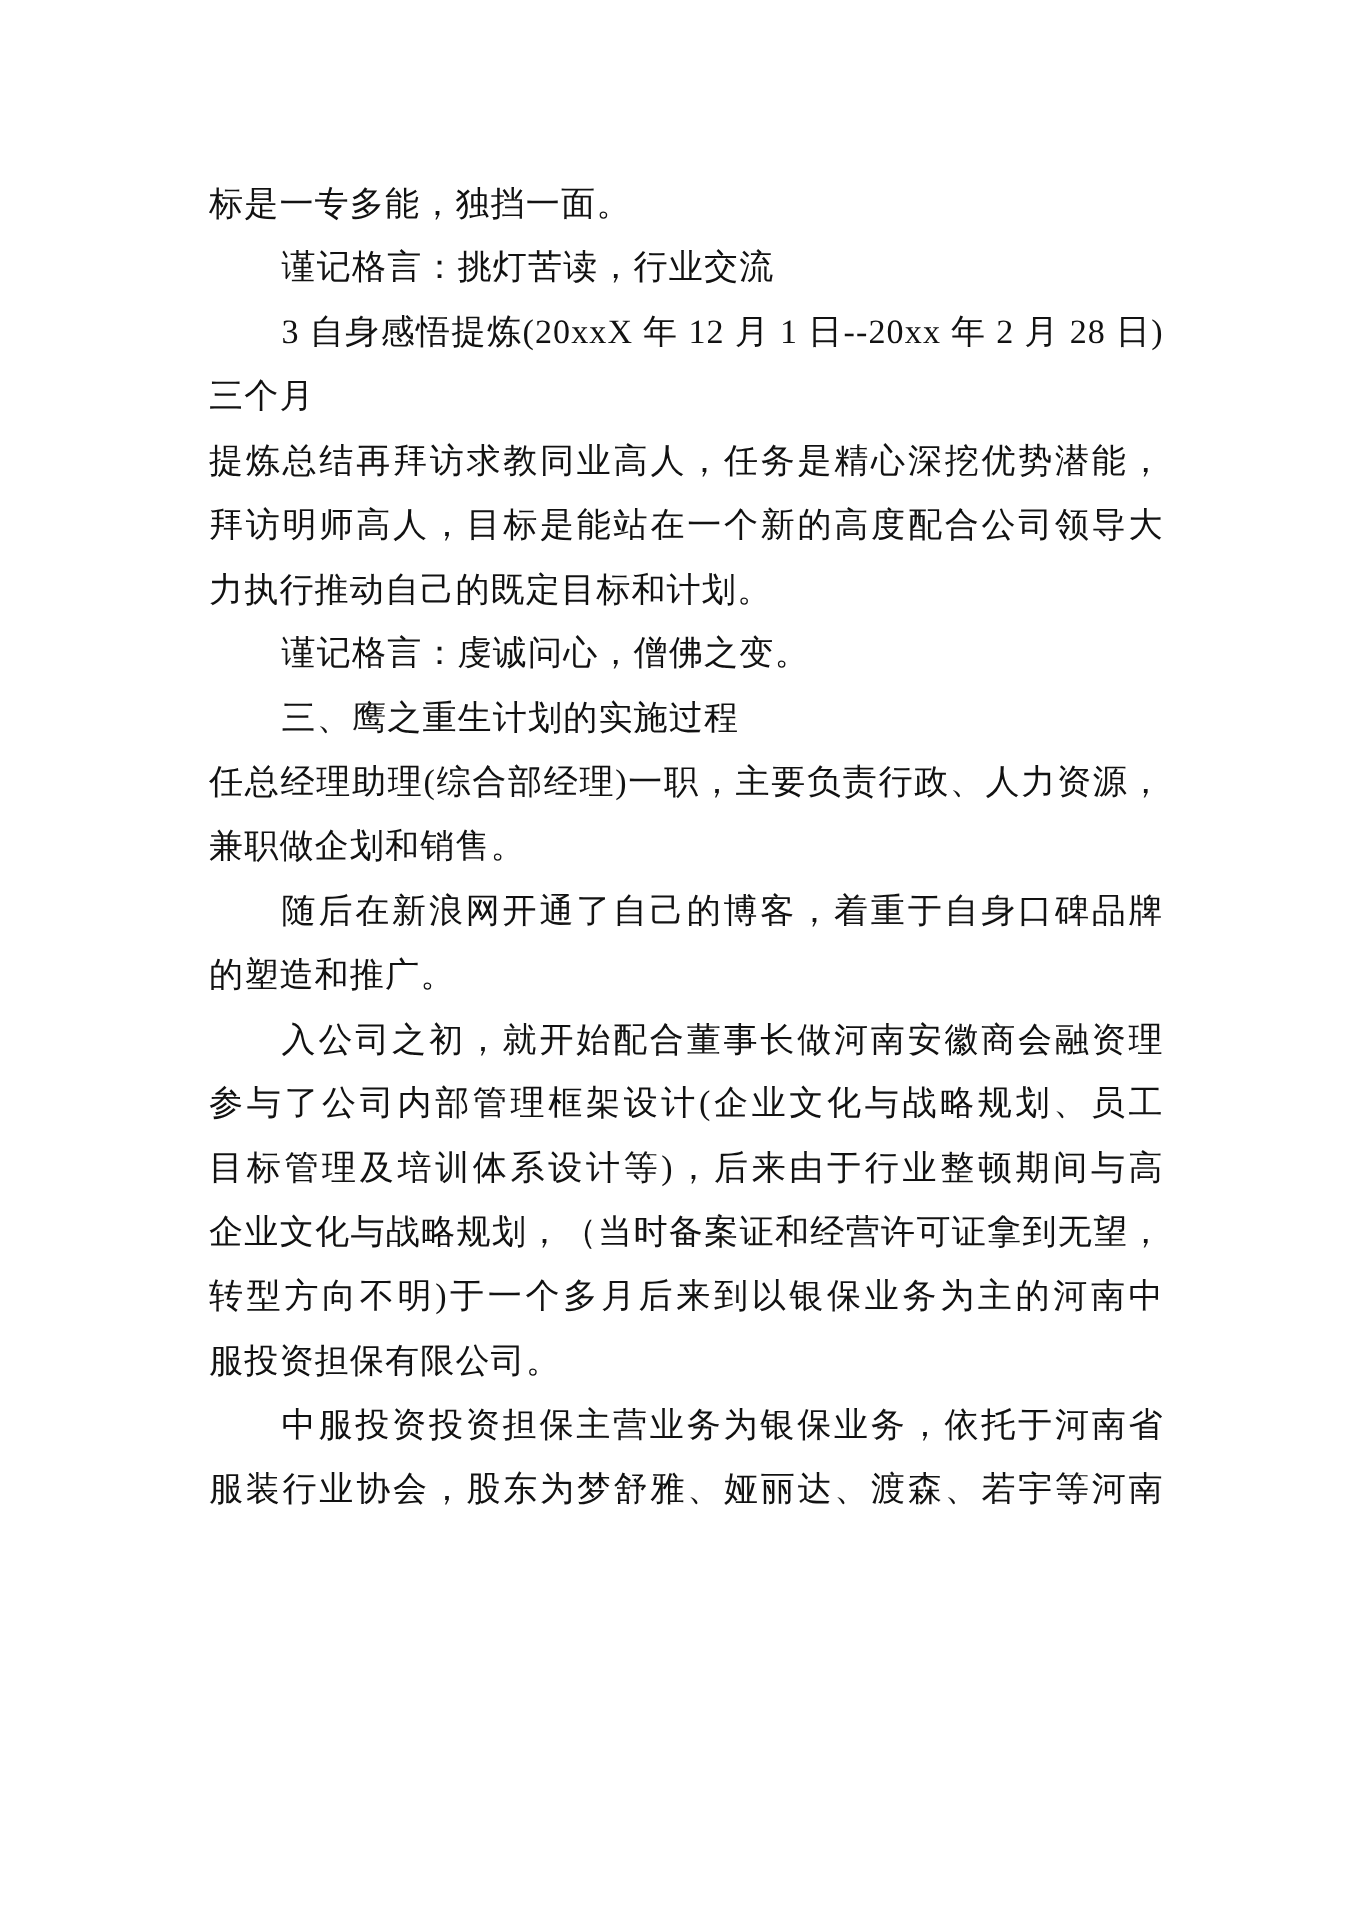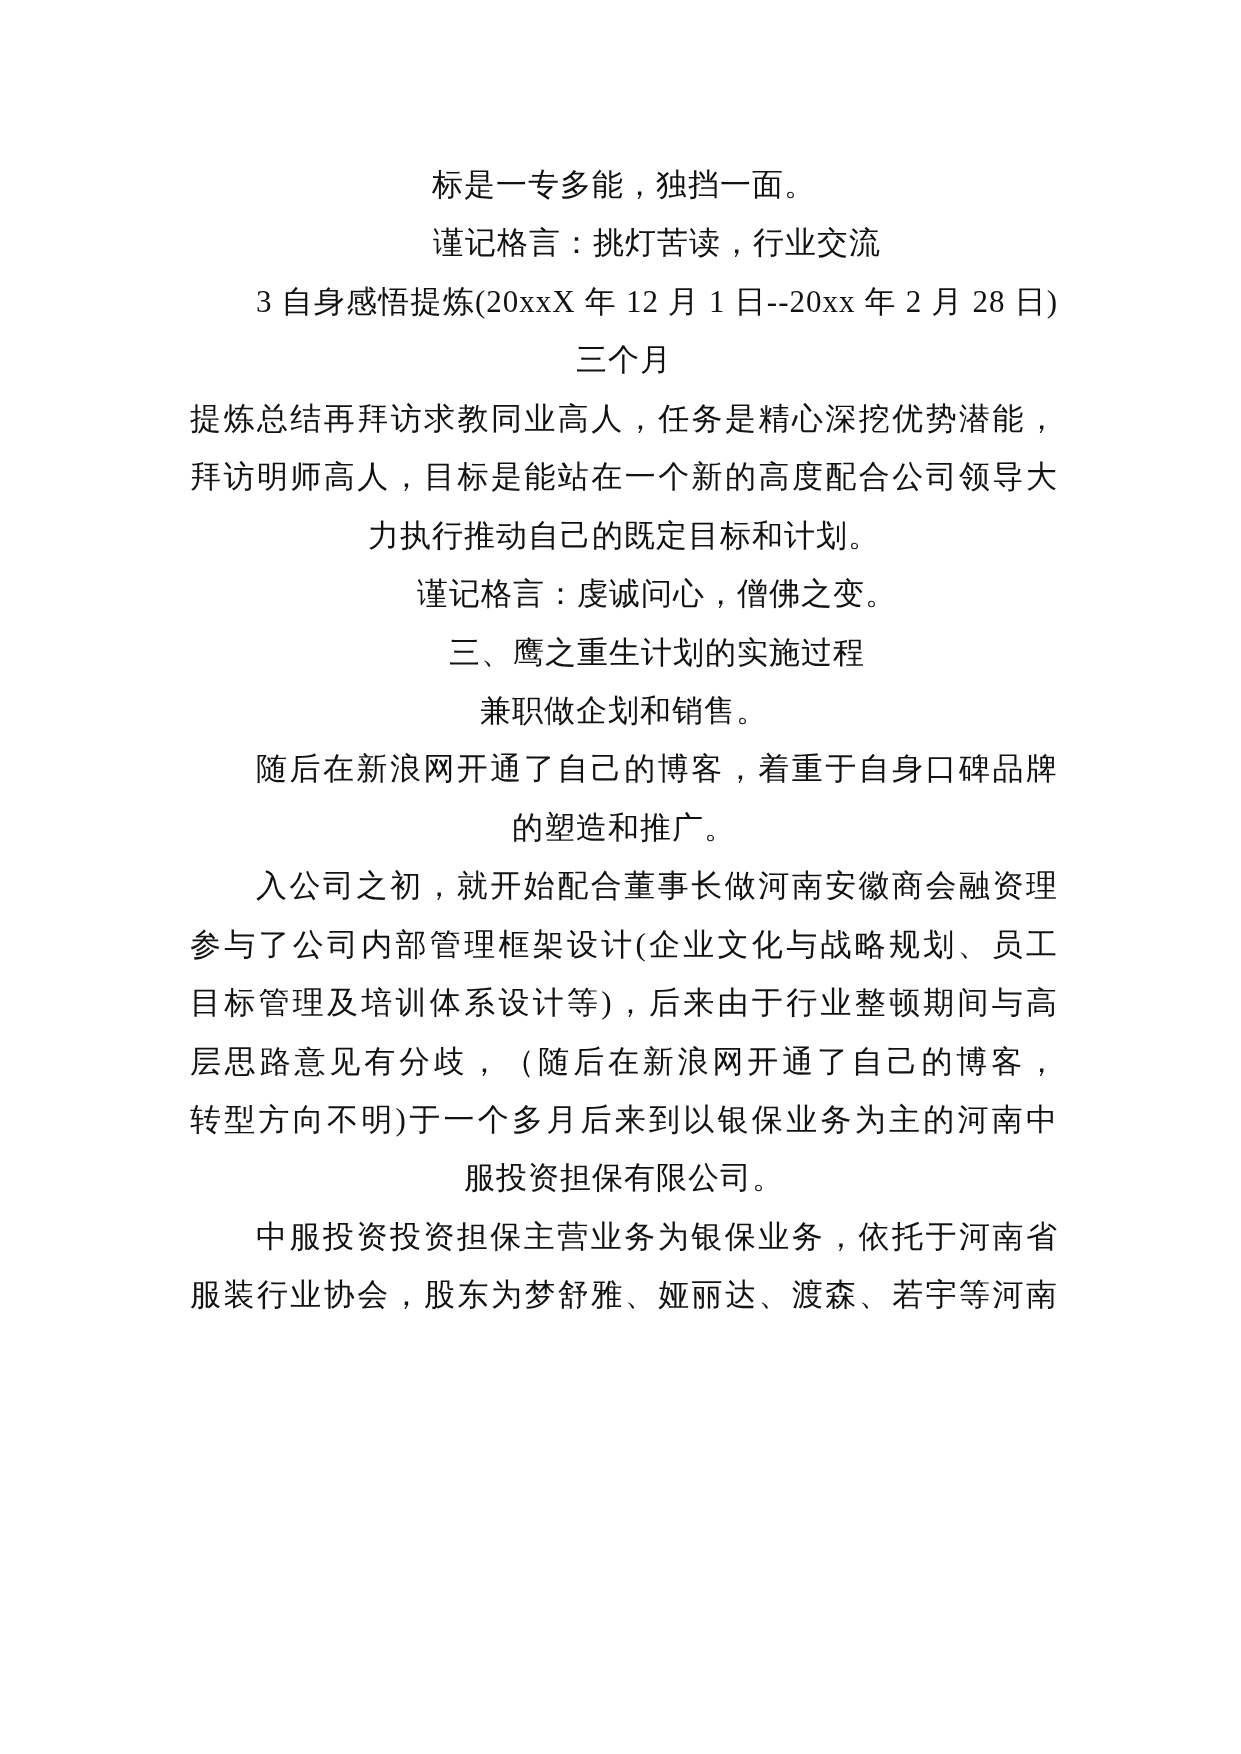--- a/index.html
+++ b/index.html
@@ -27,21 +27,21 @@
     top: 156px;
     width: 868px;
     color: #121212;
   }
   .line {
     height: 58.45px;
     line-height: 58.45px;
     font-size: 31px;
     letter-spacing: 1px;
     font-weight: 400;
-    text-align: center;
+    text-align: left;
     white-space: normal;
     overflow: visible;
   }
   
   .line.fill {
     text-align: justify;
     text-align-last: justify;
     text-justify: inter-character;
   }
   
@@ -56,25 +56,26 @@
   <div class="page-text">
     <div class="line">标是一专多能，独挡一面。</div>
     <div class="line indent">谨记格言：挑灯苦读，行业交流</div>
     <div class="line indent fill">3 自身感悟提炼(20xxX 年 12 月 1 日--20xx 年 2 月 28 日)</div>
     <div class="line">三个月</div>
     <div class="line fill">提炼总结再拜访求教同业高人，任务是精心深挖优势潜能，</div>
     <div class="line fill">拜访明师高人，目标是能站在一个新的高度配合公司领导大</div>
     <div class="line">力执行推动自己的既定目标和计划。</div>
     <div class="line indent">谨记格言：虔诚问心，僧佛之变。</div>
     <div class="line indent">三、鹰之重生计划的实施过程</div>
+    <div class="line fill">任总经理助理(综合部经理)一职，主要负责行政、人力资源，</div>
     <div class="line">兼职做企划和销售。</div>
     <div class="line indent fill">随后在新浪网开通了自己的博客，着重于自身口碑品牌</div>
     <div class="line">的塑造和推广。</div>
     <div class="line indent fill">入公司之初，就开始配合董事长做河南安徽商会融资理</div>
     <div class="line fill">参与了公司内部管理框架设计(企业文化与战略规划、员工</div>
     <div class="line fill">目标管理及培训体系设计等)，后来由于行业整顿期间与高</div>
-    <div class="line fill">层思路意见有分歧，（随后在新浪网开通了自己的博客，</div>
+    <div class="line fill">企业文化与战略规划，（当时备案证和经营许可证拿到无望，</div>
     <div class="line fill">转型方向不明)于一个多月后来到以银保业务为主的河南中</div>
     <div class="line">服投资担保有限公司。</div>
     <div class="line indent fill">中服投资投资担保主营业务为银保业务，依托于河南省</div>
     <div class="line fill">服装行业协会，股东为梦舒雅、娅丽达、渡森、若宇等河南</div>
   </div>
 </div>
 
 </body></html>

